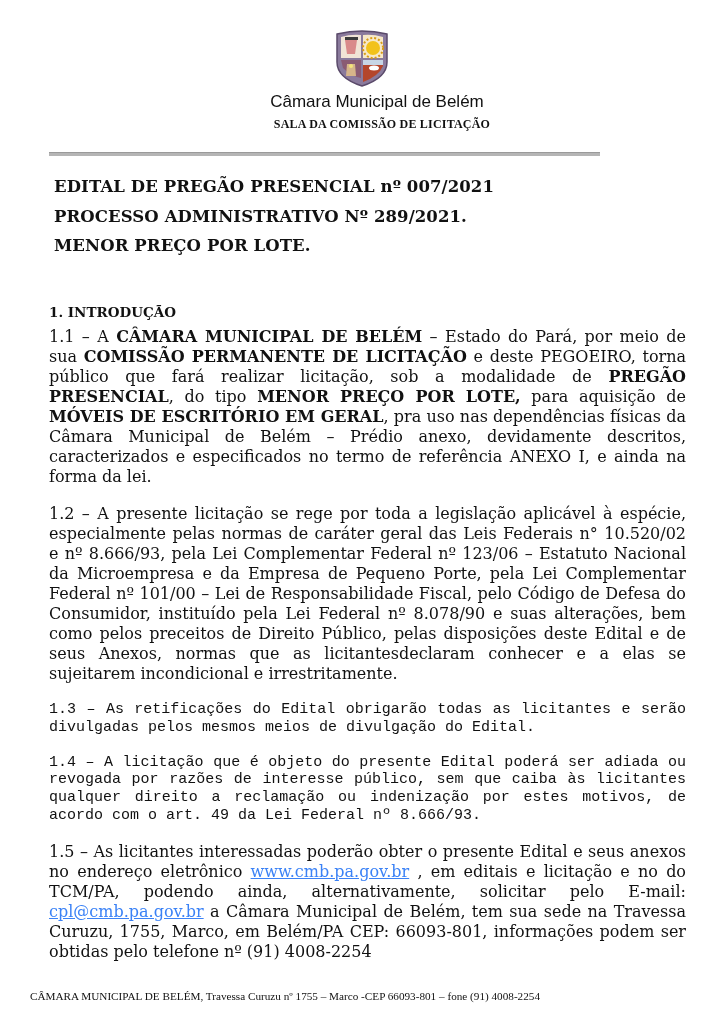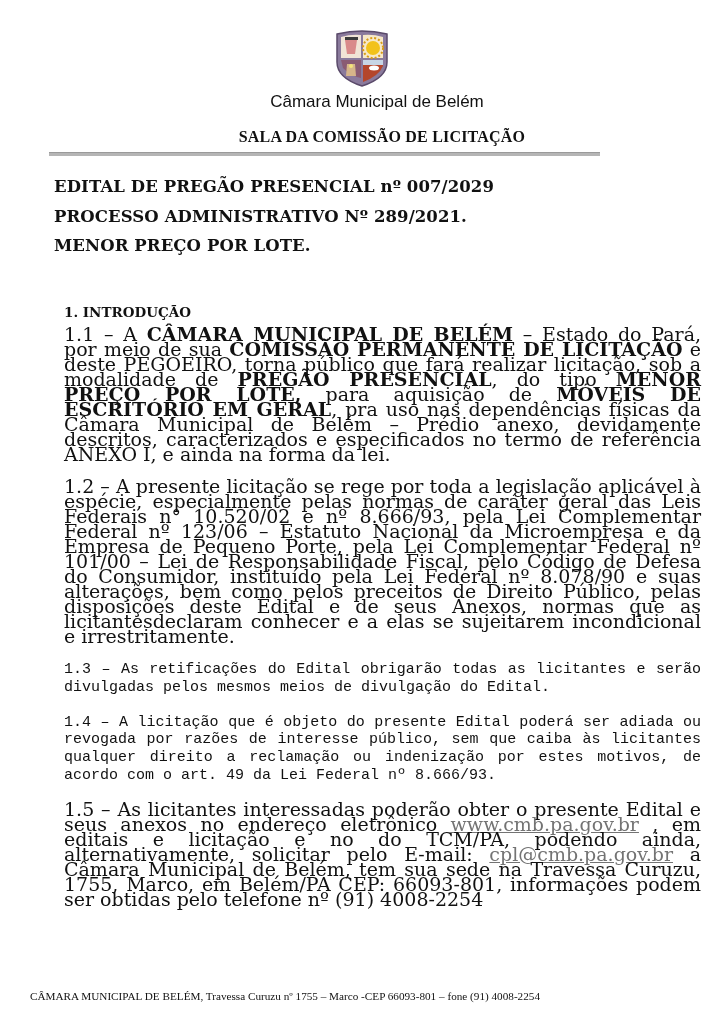--- a/index.html
+++ b/index.html
@@ -2,33 +2,33 @@
 <html><head>
   <meta charset="utf-8">
   <style>
     html, body { margin: 0; padding: 0; background: #ffffff; }
     body { width: 724px; height: 1024px; position: relative; overflow: hidden;
            font-family: "DejaVu Serif", serif; color: #111; }
     .header { position: absolute; left: 0; top: 28px; width: 724px; text-align: center; }
     .crest { width: 58px; height: 60px; margin: 0 auto; display: block; }
     .org-name { font-family: "Liberation Sans", sans-serif; font-size: 17px; color: #111;
                 margin-top: 4px; margin-left: 30px; letter-spacing: 0; }
-    .org-sub { font-family: "Liberation Serif", serif; font-weight: bold; font-size: 16px;
-               margin-top: 16px; margin-left: 40px; letter-spacing: 0.2px; text-align: center; }
+    .org-sub { font-family: "Liberation Serif", serif; font-weight: bold; font-size: 12px;
+               margin-top: 5px; margin-left: 40px; letter-spacing: 0.2px; text-align: center; }
     .rule { position: absolute; left: 49px; top: 152px; width: 551px; height: 3px;
             background: #b5b5b5; border-top: 1px solid #9a9a9a; }
     .titles { position: absolute; left: 54px; top: 172px; }
     .titles div { font-family: "DejaVu Serif", serif; font-weight: bold; font-size: 16.5px;
                   line-height: 29.5px; letter-spacing: 0.1px; }
-    .content { position: absolute; left: 64px; top: 302px; width: 637px; }
+    .content { position: absolute; left: 49px; top: 302px; width: 637px; }
     .section-h { font-weight: bold; font-size: 13.5px; line-height: 20px; margin-bottom: 5px; }
-    p { margin: 0 0 17px 0; font-size: 19px; line-height: 15px; text-align: justify; }
+    p { margin: 0 0 17px 0; font-size: 16px; line-height: 20px; text-align: justify; }
     p.cond { font-family: Liberation Mono, monospace; font-size: 15px; line-height: 17.8px; }
     b { font-weight: bold; }
-    a.link { color: #737373; text-decoration: underline; }
+    a.link { color: #3b82f6; text-decoration: underline; }
     .footer { position: absolute; left: 30px; top: 990px; font-family: "Liberation Serif", serif;
               font-size: 11.2px; color: #111; white-space: nowrap; text-align: right; }
   </style>
 </head>
 <body>
 
 <div class="header">
   <svg class="crest" viewBox="0 0 58 60">
     <path d="M4 6 Q29 0 54 6 L54 34 Q54 50 29 58 Q4 50 4 34 Z" fill="#8a7a9c" stroke="#5a4a6a" stroke-width="1.5"></path>
     <path d="M8 9 Q18 6 28 7 L28 30 L8 30 Z" fill="#f1e4d6"></path>
@@ -44,21 +44,21 @@
     <path d="M30 32 L50 32 L50 37 L30 37 Z" fill="#c7d6e6"></path>
     <ellipse cx="41" cy="40" rx="5" ry="2.5" fill="#ffffff"></ellipse>
   </svg>
   <div class="org-name">Câmara Municipal de Belém</div>
   <div class="org-sub">SALA DA COMISSÃO DE LICITAÇÃO</div>
 </div>
 
 <div class="rule"></div>
 
 <div class="titles">
-  <div>EDITAL DE PREGÃO PRESENCIAL nº 007/2029</div>
+  <div>EDITAL DE PREGÃO PRESENCIAL nº 007/2021</div>
   <div>PROCESSO ADMINISTRATIVO Nº 289/2021.</div>
   <div>MENOR PREÇO POR LOTE.</div>
 </div>
 
 <div class="content">
   <div class="section-h">1. INTRODUÇÃO</div>
 
   <p><span>1.1 – A </span><b>CÂMARA MUNICIPAL DE BELÉM</b><span> – Estado do Pará, por meio de sua </span><b>COMISSÃO PERMANENTE DE LICITAÇÃO</b><span> e deste PEGOEIRO, torna público que fará realizar licitação, sob a modalidade de </span><b>PREGÃO PRESENCIAL</b><span>, do tipo </span><b>MENOR PREÇO POR LOTE,</b><span> para aquisição de </span><b>MÓVEIS DE ESCRITÓRIO EM GERAL</b><span>, pra uso nas dependências físicas da Câmara Municipal de Belém – Prédio anexo, devidamente descritos, caracterizados e especificados no termo de referência ANEXO I, e ainda na forma da lei.</span></p>
 
   <p>1.2 – A presente licitação se rege por toda a legislação aplicável à espécie, especialmente pelas normas de caráter geral das Leis Federais n° 10.520/02 e nº 8.666/93, pela Lei Complementar Federal nº 123/06 –  Estatuto Nacional da Microempresa e da Empresa de Pequeno Porte, pela Lei Complementar Federal nº 101/00 – Lei de Responsabilidade Fiscal, pelo Código de Defesa do Consumidor, instituído pela Lei Federal nº 8.078/90 e suas alterações, bem como pelos preceitos de Direito Público, pelas disposições deste Edital e de seus Anexos, normas que as licitantesdeclaram conhecer e a elas se sujeitarem incondicional e irrestritamente.</p>

